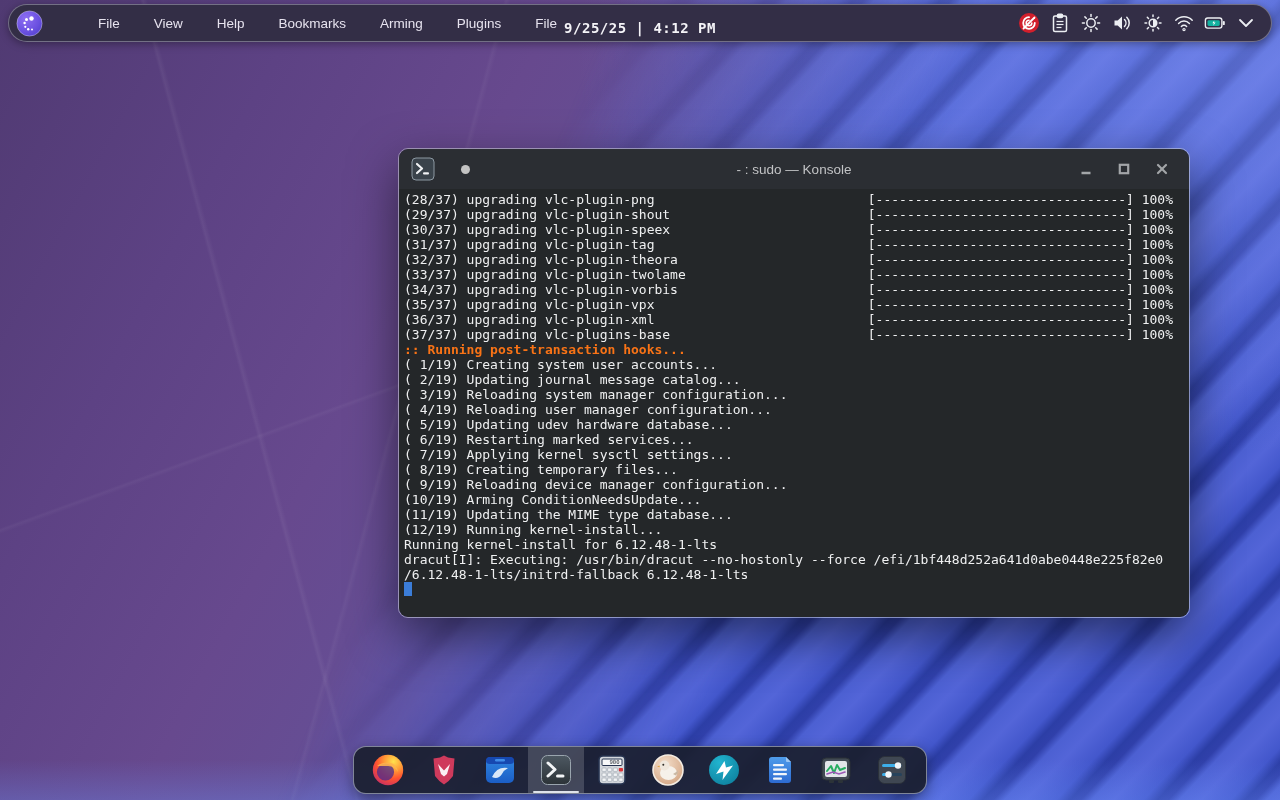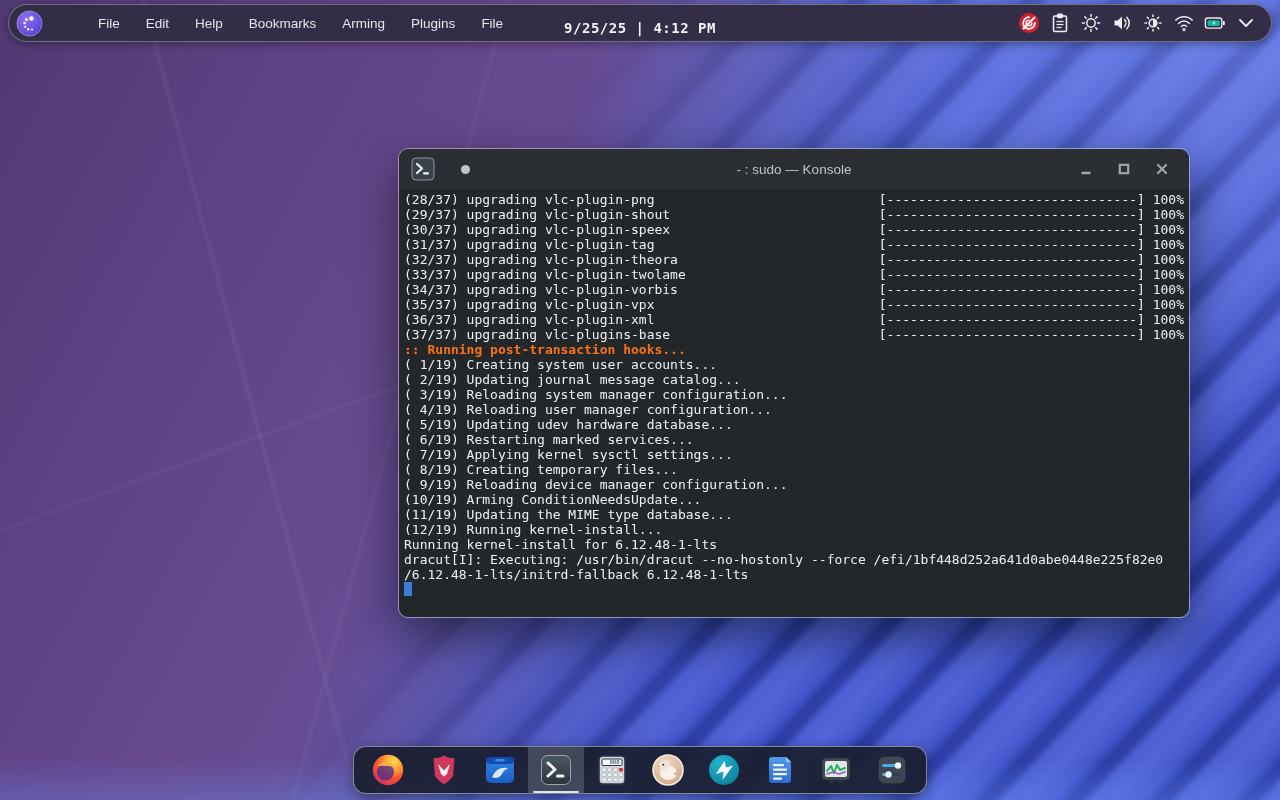--- a/index.html
+++ b/index.html
@@ -26,40 +26,40 @@
     background:
       radial-gradient(ellipse at 97% 6%, rgba(150,170,255,.4), transparent 38%),
       linear-gradient(to top, rgba(110,150,255,.28), transparent 5%);
   }
 
   
   .topbar { position:absolute; left:8px; right:8px; top:4px; height:38px;
     background:#332e46; border:1px solid rgba(222,220,236,.38); border-radius:19px;
     display:flex; align-items:center; box-shadow:0 2px 8px rgba(0,0,0,.35); z-index:30; }
   .logo { width:27px; height:27px; margin-left:7px; flex:0 0 auto; cursor:pointer; }
-  .menus { display:flex; align-items:flex-end; margin-left:44px; gap:4px; }
+  .menus { display:flex; align-items:flex-end; margin-left:44px; gap:12px; }
   .menu-item { color:#e7e3ef; font-size:13.5px; padding:4px 11px; border-radius:6px; cursor:default; }
   .clock { position:absolute; left:50%; transform:translateX(-50%); color:#f4f3f7;
     font-family:"DejaVu Sans Mono", monospace; font-weight:bold; font-size:14px; letter-spacing:.5px;margin-top:10px; }
   .tray { margin-left:auto; display:flex; align-items:center; gap:9px; padding-right:14px; }
   .tray-icon { width:22px; height:22px; display:flex; align-items:center; justify-content:center; }
 
   
   .window { position:absolute; left:398px; top:148px; width:792px; height:470px;
     border-radius:10px; border:1px solid rgba(200,204,210,.55);
     box-shadow:0 18px 48px rgba(0,0,0,.5); overflow:hidden; z-index:20;
     display:flex; flex-direction:column; }
   .titlebar { height:40px; background:#2b2e33; display:flex; align-items:center; position:relative; flex:0 0 auto; }
   .tb-appicon { width:24px; height:24px; margin-left:12px; }
   .tb-pin { width:9px; height:9px; border-radius:50%; background:#c3c3c3; margin-left:26px; }
   .tb-title { position:absolute; left:50%; transform:translateX(-50%); color:#c2c3c5; font-size:13.5px; white-space:nowrap; }
   .tb-buttons { margin-left:auto; display:flex; align-items:center; gap:24px; padding-right:20px; }
   .tb-btn { width:14px; height:14px; display:flex; align-items:center; justify-content:center; cursor:pointer; }
 
-  .terminal { flex:1; background:#242729; padding:3px 5px 0 5px;
+  .terminal { flex:1; background:#242729; padding:3px 16px 0 5px;
     font-family:"DejaVu Sans Mono", monospace; font-size:13px; line-height:15px;
     color:#eff0f1; white-space:pre; overflow:hidden; }
   .term-line { display:flex; }
   .t-left { flex:0 0 auto; }
   .t-spacer { flex:1 1 auto; }
   .t-bar { flex:0 0 auto; }
   .term-line.info { color:#f97316; font-weight:bold; }
   .cursor-block { display:inline-block; width:8px; height:14px; background:#3b7dd8; vertical-align:text-bottom; }
 
   
@@ -96,21 +96,21 @@
         <circle cx="10.5" cy="9.5" r="1.5" fill="#fff"></circle>
         <circle cx="8.6" cy="13" r="1.2" fill="#fff"></circle>
         <circle cx="9.3" cy="16.8" r="1.1" fill="#fff"></circle>
         <circle cx="12.2" cy="19.2" r="1.2" fill="#fff"></circle>
         <circle cx="16" cy="19.6" r="1.0" fill="#fff"></circle>
       </svg>
     </div>
 
     <nav class="menus" id="menu-container">
         <span class="menu-item">File</span>
-        <span class="menu-item">Edit</span>
+        <span class="menu-item">View</span>
         <span class="menu-item">Help</span>
         <span class="menu-item">Bookmarks</span>
         <span class="menu-item">Arming</span>
         <span class="menu-item">Plugins</span>
         <span class="menu-item">File</span>
       </nav>
 
     <div class="clock">9/25/25 | 4:12 PM</div>
 
     <div class="tray">

